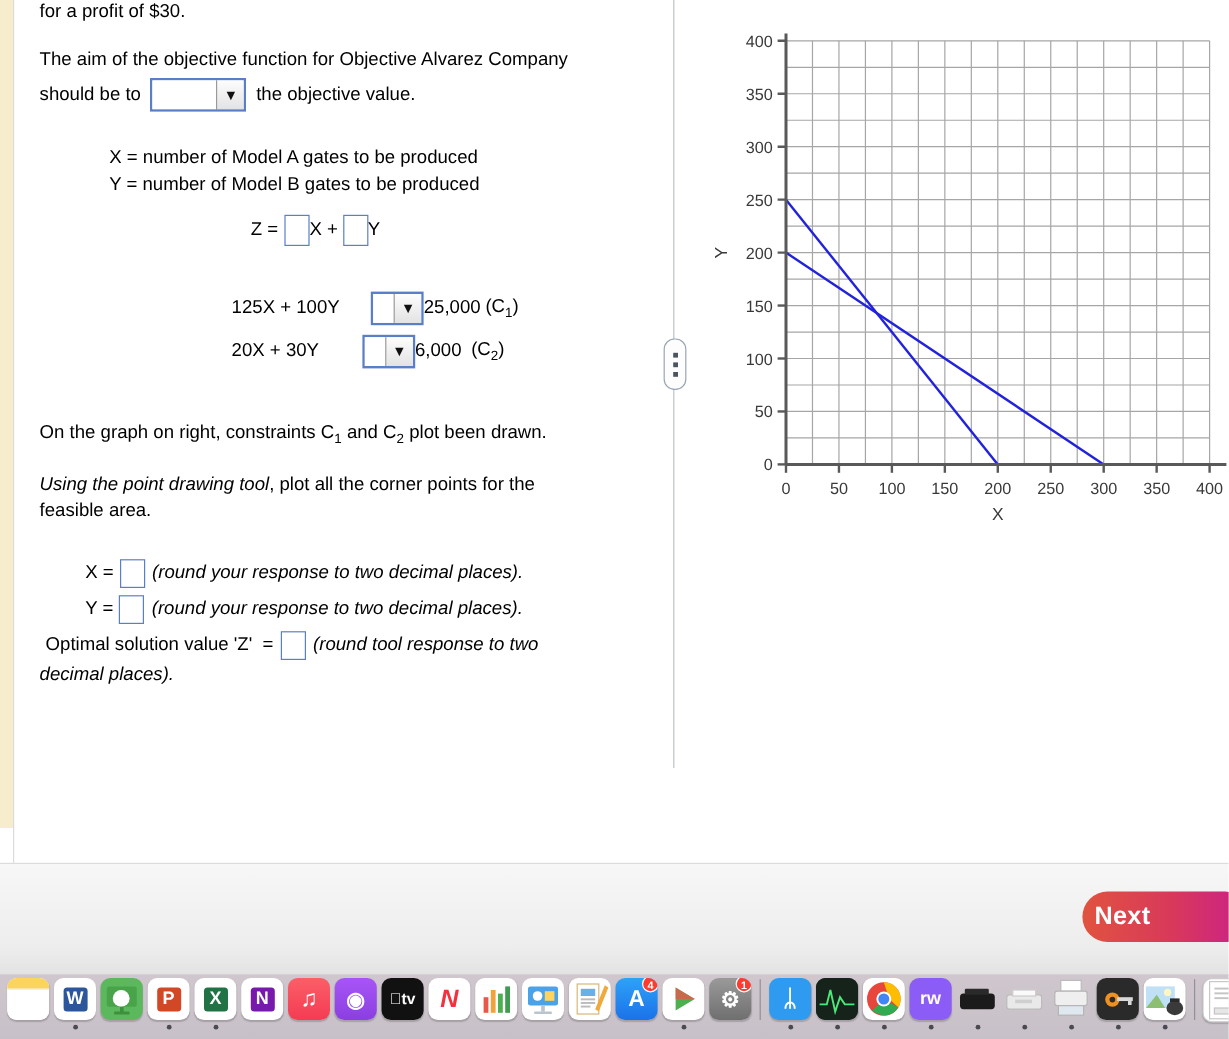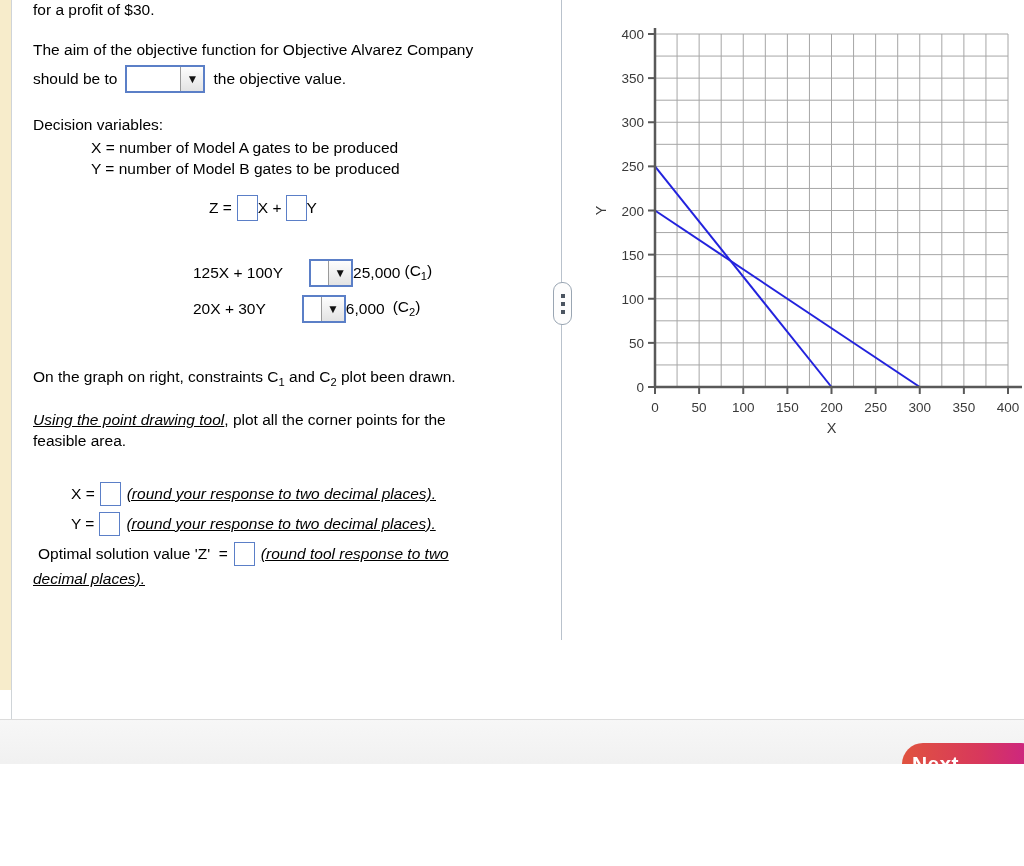--- a/index.html
+++ b/index.html
@@ -4,21 +4,21 @@
 <style>
   html, body {
     margin: 0;
     padding: 0;
     background: #ffffff;
     font-family: "Liberation Sans", sans-serif;
   }
   #page {
     position: relative;
     width: 1024px;
-    height: 764px;
+    height: 866px;
     overflow: hidden;
     background: #ffffff;
   }
 
   
   .cream-strip {
     position: absolute;
     left: 0; top: 0;
     width: 11px; height: 690px;
     background: #f7eccb;
@@ -85,21 +85,21 @@
   .input-box {
     display: inline-block;
     border: 1.6px solid #5b7fc7;
     background: #ffffff;
     box-sizing: border-box;
     vertical-align: middle;
   }
   .input-sq { width: 21px; height: 26px; }
   .input-sm { width: 21px; height: 24px; }
 
-  .ital { font-style: italic; text-decoration: underline; }
+  .ital { font-style: italic; }
   sub { font-size: 0.72em; }
   .indent4 { padding-left: 26px; }
 
   
   .splitter-line {
     position: absolute;
     left: 561px; top: 0;
     width: 1px; height: 640px;
     background: #b9c2cc;
   }
@@ -262,21 +262,20 @@
         <span class="select-box select-wide">
           <span class="sel-blank"></span>
           <span class="sel-arrow">▼</span>
         </span>
         <span style="width:8px"></span>
         <span>the objective value.</span>
       </div>
 
       <div class="gap-lg"></div>
 
-      <p class="line qtext">Decision variables:</p>
       <div style="height:7px"></div>
       <p class="line qtext indent4" style="padding-left:58px">X = number of Model A gates to be produced</p>
       <div style="height:6px"></div>
       <p class="line qtext indent4" style="padding-left:58px">Y = number of Model B gates to be produced</p>
       <div style="height:6px"></div>
 
       <div style="height:12px"></div>
       <div class="row" style="padding-left:176px">
         <span>Z =</span>
         <span style="width:5px"></span>

